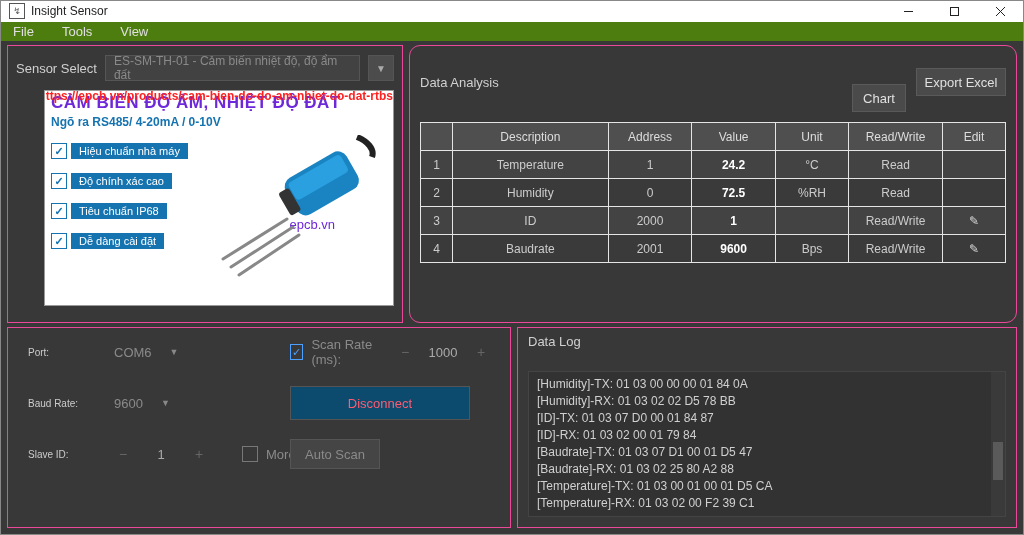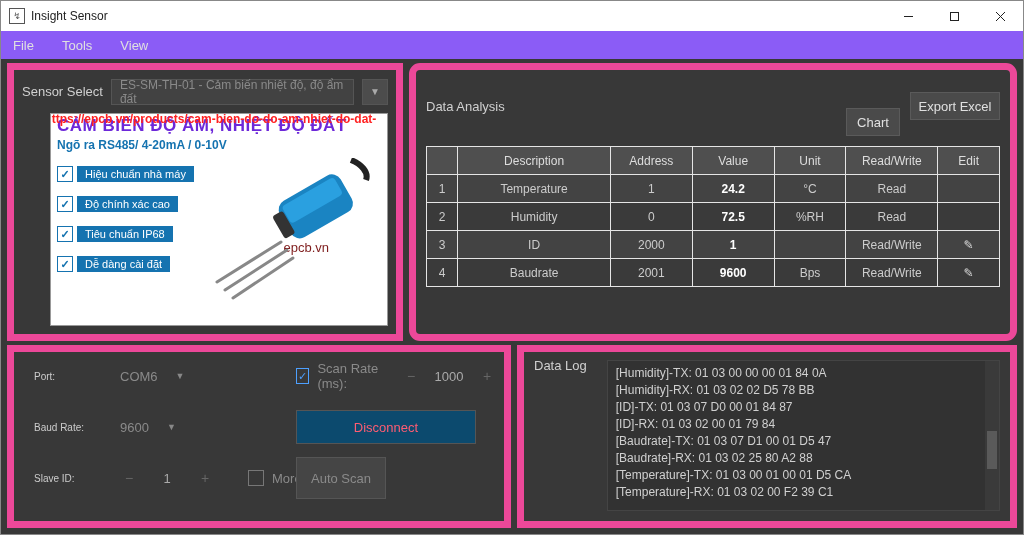--- a/index.html
+++ b/index.html
@@ -4,39 +4,39 @@
 <style>
   *{box-sizing:border-box;margin:0;padding:0;font-family:'Segoe UI',Arial,sans-serif;}
   html,body{width:1024px;height:535px;overflow:hidden;background:#f0f0f0;}
   .window{width:1024px;height:535px;background:#fff;border:1px solid #888;display:flex;flex-direction:column;}
   .titlebar{height:30px;background:#fff;display:flex;align-items:center;padding-left:8px;}
   .titlebar .ticon{width:16px;height:16px;border:1px solid #555;display:flex;align-items:center;justify-content:center;font-size:9px;color:#555;margin-right:6px;}
   .titlebar .ttext{font-size:12px;color:#222;flex:1;}
   .winbtns{display:flex;height:100%;}
   .winbtn{width:46px;display:flex;align-items:center;justify-content:center;font-size:12px;color:#222;}
   .winbtn svg{stroke:#222;}
-  .menubar{height:28px;background:#8b5cf6;display:flex;align-items:center;padding-left:12px;gap:28px;color:#e0e0e0;font-size:13px;}
+  .menubar{height:28px;background:#4d7c0f;display:flex;align-items:center;padding-left:12px;gap:28px;color:#e0e0e0;font-size:13px;}
   .menubar span{cursor:default;}
   .client{flex:1;background:#383838;display:flex;flex-direction:column;padding:4px 6px 6px 6px;gap:4px;}
   .toprow{display:flex;gap:6px;height:278px;}
-  .panel{background:#383838;border:7px solid #ec4899;}
+  .panel{background:#383838;border:1px solid #ec4899;}
   .left-top{width:396px;display:flex;flex-direction:column;}
   .ss-row{padding:6px 8px 6px 8px;display:flex;align-items:center;gap:8px;height:44px;}
   .ss-label{color:#d0d0d0;font-size:13px;}
   .ss-combo{flex:1;height:26px;background:#424242;border:1px solid #555;color:#8a8a8a;font-size:12px;padding:0 8px;display:flex;align-items:center;}
   .ss-combo-btn{width:26px;height:26px;background:#4c4c4c;border:1px solid #555;display:flex;align-items:center;justify-content:center;color:#aaa;font-size:10px;}
   .prodimg{margin:0 8px 8px 36px;height:216px;background:#fff;border:1px solid #999;padding:4px 6px;position:relative;overflow:hidden;}
   .redline{position:absolute;left:-28px;top:-2px;color:#ff2020;font-size:12px;font-weight:bold;}
   .bluetitle{color:#6d28d9;font-size:17px;font-weight:bold;letter-spacing:0.5px;margin-top:-2px;}
   .sub{color:#1573b0;font-size:12px;font-weight:bold;margin-top:2px;}
   .feat{display:flex;align-items:center;gap:4px;margin-top:14px;}
   .feat .chk{width:16px;height:16px;border:1px solid #1573b0;display:flex;align-items:center;justify-content:center;color:#1573b0;font-size:11px;font-weight:bold;}
   .feat .flab{background:#1573b0;color:#fff;font-size:11px;padding:2px 8px;}
   .sensor-svg{position:absolute;right:6px;top:44px;}
-  .wm{position:absolute;right:58px;top:126px;color:#7f1d1d;font-size:13px;}
+  .wm{position:absolute;right:58px;top:126px;color:#6d28d9;font-size:13px;}
   .right-top{flex:1;display:flex;flex-direction:column;border-radius:11px;}
   .rt-head{display:flex;align-items:center;padding:6px 10px 4px 10px;}
   .rt-title{color:#d0d0d0;font-size:13px;flex:1;}
   .btn{background:#4a4a4a;border:1px solid #5a5a5a;color:#e0e0e0;font-size:13px;height:28px;display:flex;align-items:center;justify-content:center;cursor:default;}
   .btn.chart{width:54px;margin-right:10px;margin-top:32px;}
   .btn.export{width:90px;}
   .tblwrap{padding:6px 10px 10px 10px;}
   table{width:100%;border-collapse:separate;border-spacing:1px;background:#e5e5e5;font-size:12px;}
   th,td{height:27px;text-align:center;vertical-align:middle;}
   th{background:#4f4f4f;color:#ddd;font-weight:normal;}
@@ -56,24 +56,24 @@
   .fval{color:#8a8a8a;font-size:13px;display:flex;align-items:center;}
   .fval .dd{color:#888;font-size:9px;margin-left:18px;}
   .numbox{display:flex;align-items:center;gap:4px;}
   .numbox .pm{width:18px;height:24px;color:#666;font-size:14px;display:flex;align-items:center;justify-content:center;}
   .numbox .nv{width:50px;text-align:center;color:#aaa;font-size:13px;}
   .chkbox{width:16px;height:16px;border:1px solid #4da0ff;display:flex;align-items:center;justify-content:center;color:#4da0ff;font-size:11px;}
   .scanrate{display:flex;align-items:center;gap:8px;color:#8a8a8a;font-size:13px;}
   .disc{grid-column:4;grid-row:2;background:#0c4a6e;border:1px solid #555;color:#ff5c72;height:34px;display:flex;align-items:center;justify-content:center;font-size:13px;width:180px;}
   .more{grid-column:3 / span 1;grid-row:3;display:flex;align-items:center;gap:8px;color:#8a8a8a;font-size:13px;width:140px;}
   .more .ucb{width:16px;height:16px;border:1px solid #777;}
-  .auto{grid-column:4;grid-row:3;width:90px;height:42px;background:#454545;border:1px solid #555;color:#8a8a8a;font-size:13px;display:flex;align-items:center;justify-content:center;margin-left:0;}
-  .right-bot{flex:1;display:flex;flex-direction:row;}
+  .auto{grid-column:4;grid-row:3;width:90px;height:30px;background:#454545;border:1px solid #555;color:#8a8a8a;font-size:13px;display:flex;align-items:center;justify-content:center;margin-left:0;}
+  .right-bot{flex:1;display:flex;flex-direction:column;}
   .rb-head{padding:6px 10px;color:#d0d0d0;font-size:13px;}
-  .logbox{flex:1;margin:8px 10px 10px 10px;background:#323232;border:1px solid #444;padding:4px 8px;font-family:'Consolas',monospace;font-size:12px;color:#d0d0d0;line-height:17px;overflow:hidden;position:relative;}
+  .logbox{flex:1;margin:16px 10px 10px 10px;background:#323232;border:1px solid #444;padding:4px 8px;font-family:'Consolas',monospace;font-size:12px;color:#d0d0d0;line-height:17px;overflow:hidden;position:relative;}
   .logbox .sb{position:absolute;right:0;top:0;bottom:0;width:14px;background:#3a3a3a;}
   .logbox .sb .thumb{position:absolute;left:2px;right:2px;top:70px;height:38px;background:#5a5a5a;}
 </style>
 </head>
 <body>
 
 <div class="window">
   <div class="titlebar">
     <div class="ticon">↯</div>
     <div class="ttext">Insight Sensor</div>

